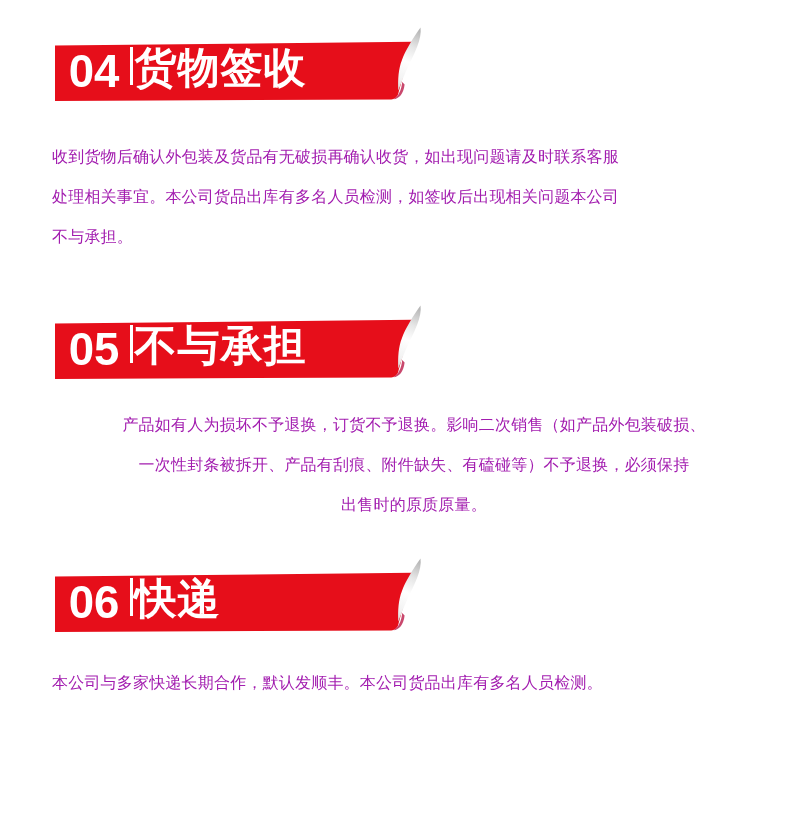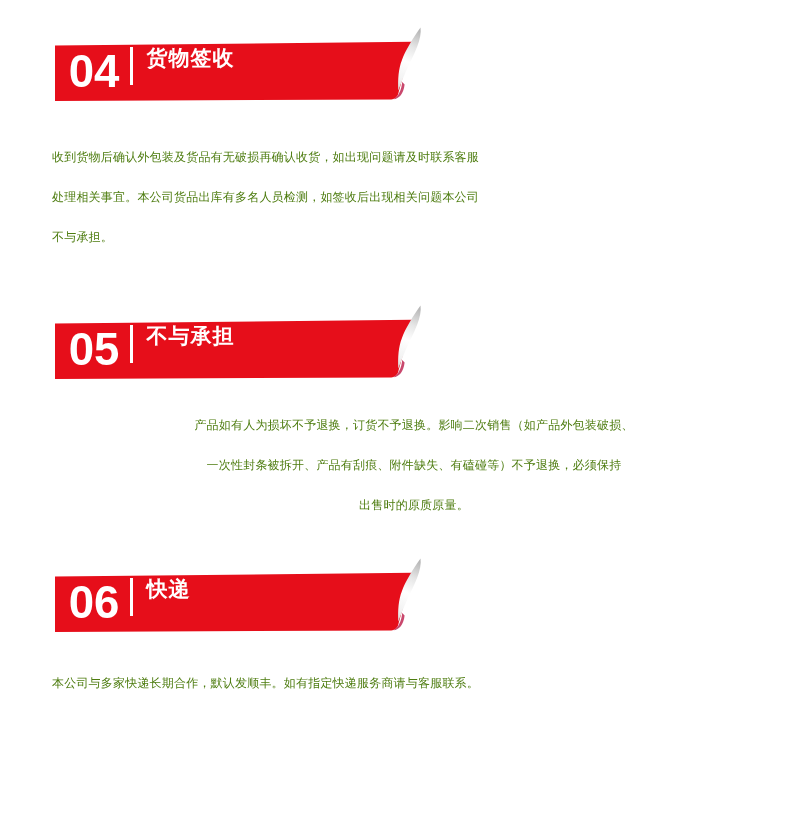--- a/index.html
+++ b/index.html
@@ -49,38 +49,38 @@
   }
   .banner-divider {
     display: block;
     width: 2.5px;
     height: 38px;
     margin-left: 3px;
     background: #ffffff;
   }
   .banner-title {
     display: block;
-    margin-left: 14px;
-    font-size: 21px;
+    margin-left: 2px;
+    font-size: 42px;
     font-weight: 700;
     color: #ffffff;
     letter-spacing: 1px;
     line-height: 1;
     white-space: nowrap;
   }
 
   
   .body-text {
     position: absolute;
     left: 52px;
     width: 724px;
     margin: 0;
-    font-size: 12px;
+    font-size: 16px;
     line-height: 40px;
-    color: #4d7c0f;
+    color: #a21caf;
     letter-spacing: 0.2px;
     white-space: pre-line;
   }
   #body-1 { top: 137px; }
   #body-2 { top: 405px; text-align: center; }
   #body-3 { top: 663px; }
 
   #banner-1 { top: 44px; }
   #banner-2 { top: 322px; }
   #banner-3 { top: 575px; }
@@ -139,15 +139,15 @@
       <path d="M0,19.5 L357.5,15.8 L343.8,65.5 C343,70.8 340.2,73.2 336.2,73.4 L0,74.9 Z" fill="#e60e1a"></path>
       <path d="M347.2,56 C346.4,64 343.6,70.4 338.4,73.3 C344.2,73.1 348.6,67.6 349.6,58.6 Z" fill="#c9486d"></path>
       <path d="M365.5,1.5 C358,12 350,25 346.8,34.5 C343.6,42.5 342.7,53 343.3,64.8 C345.8,57.5 349.5,48.5 353.6,39.5 C359,28.5 367.3,12.5 365.5,1.5 Z" fill="url(#curlGrad)"></path>
     </svg>
     <div class="banner-content">
       <span class="banner-num">06</span>
       <span class="banner-divider"></span>
       <span class="banner-title">快递</span>
     </div>
   </div>
-  <p class="body-text" id="body-3">本公司与多家快递长期合作，默认发顺丰。如有指定快递服务商请与客服联系。</p>
+  <p class="body-text" id="body-3">本公司与多家快递长期合作，默认发顺丰。本公司货品出库有多名人员检测。</p>
 
 </div>
 
 </body></html>

